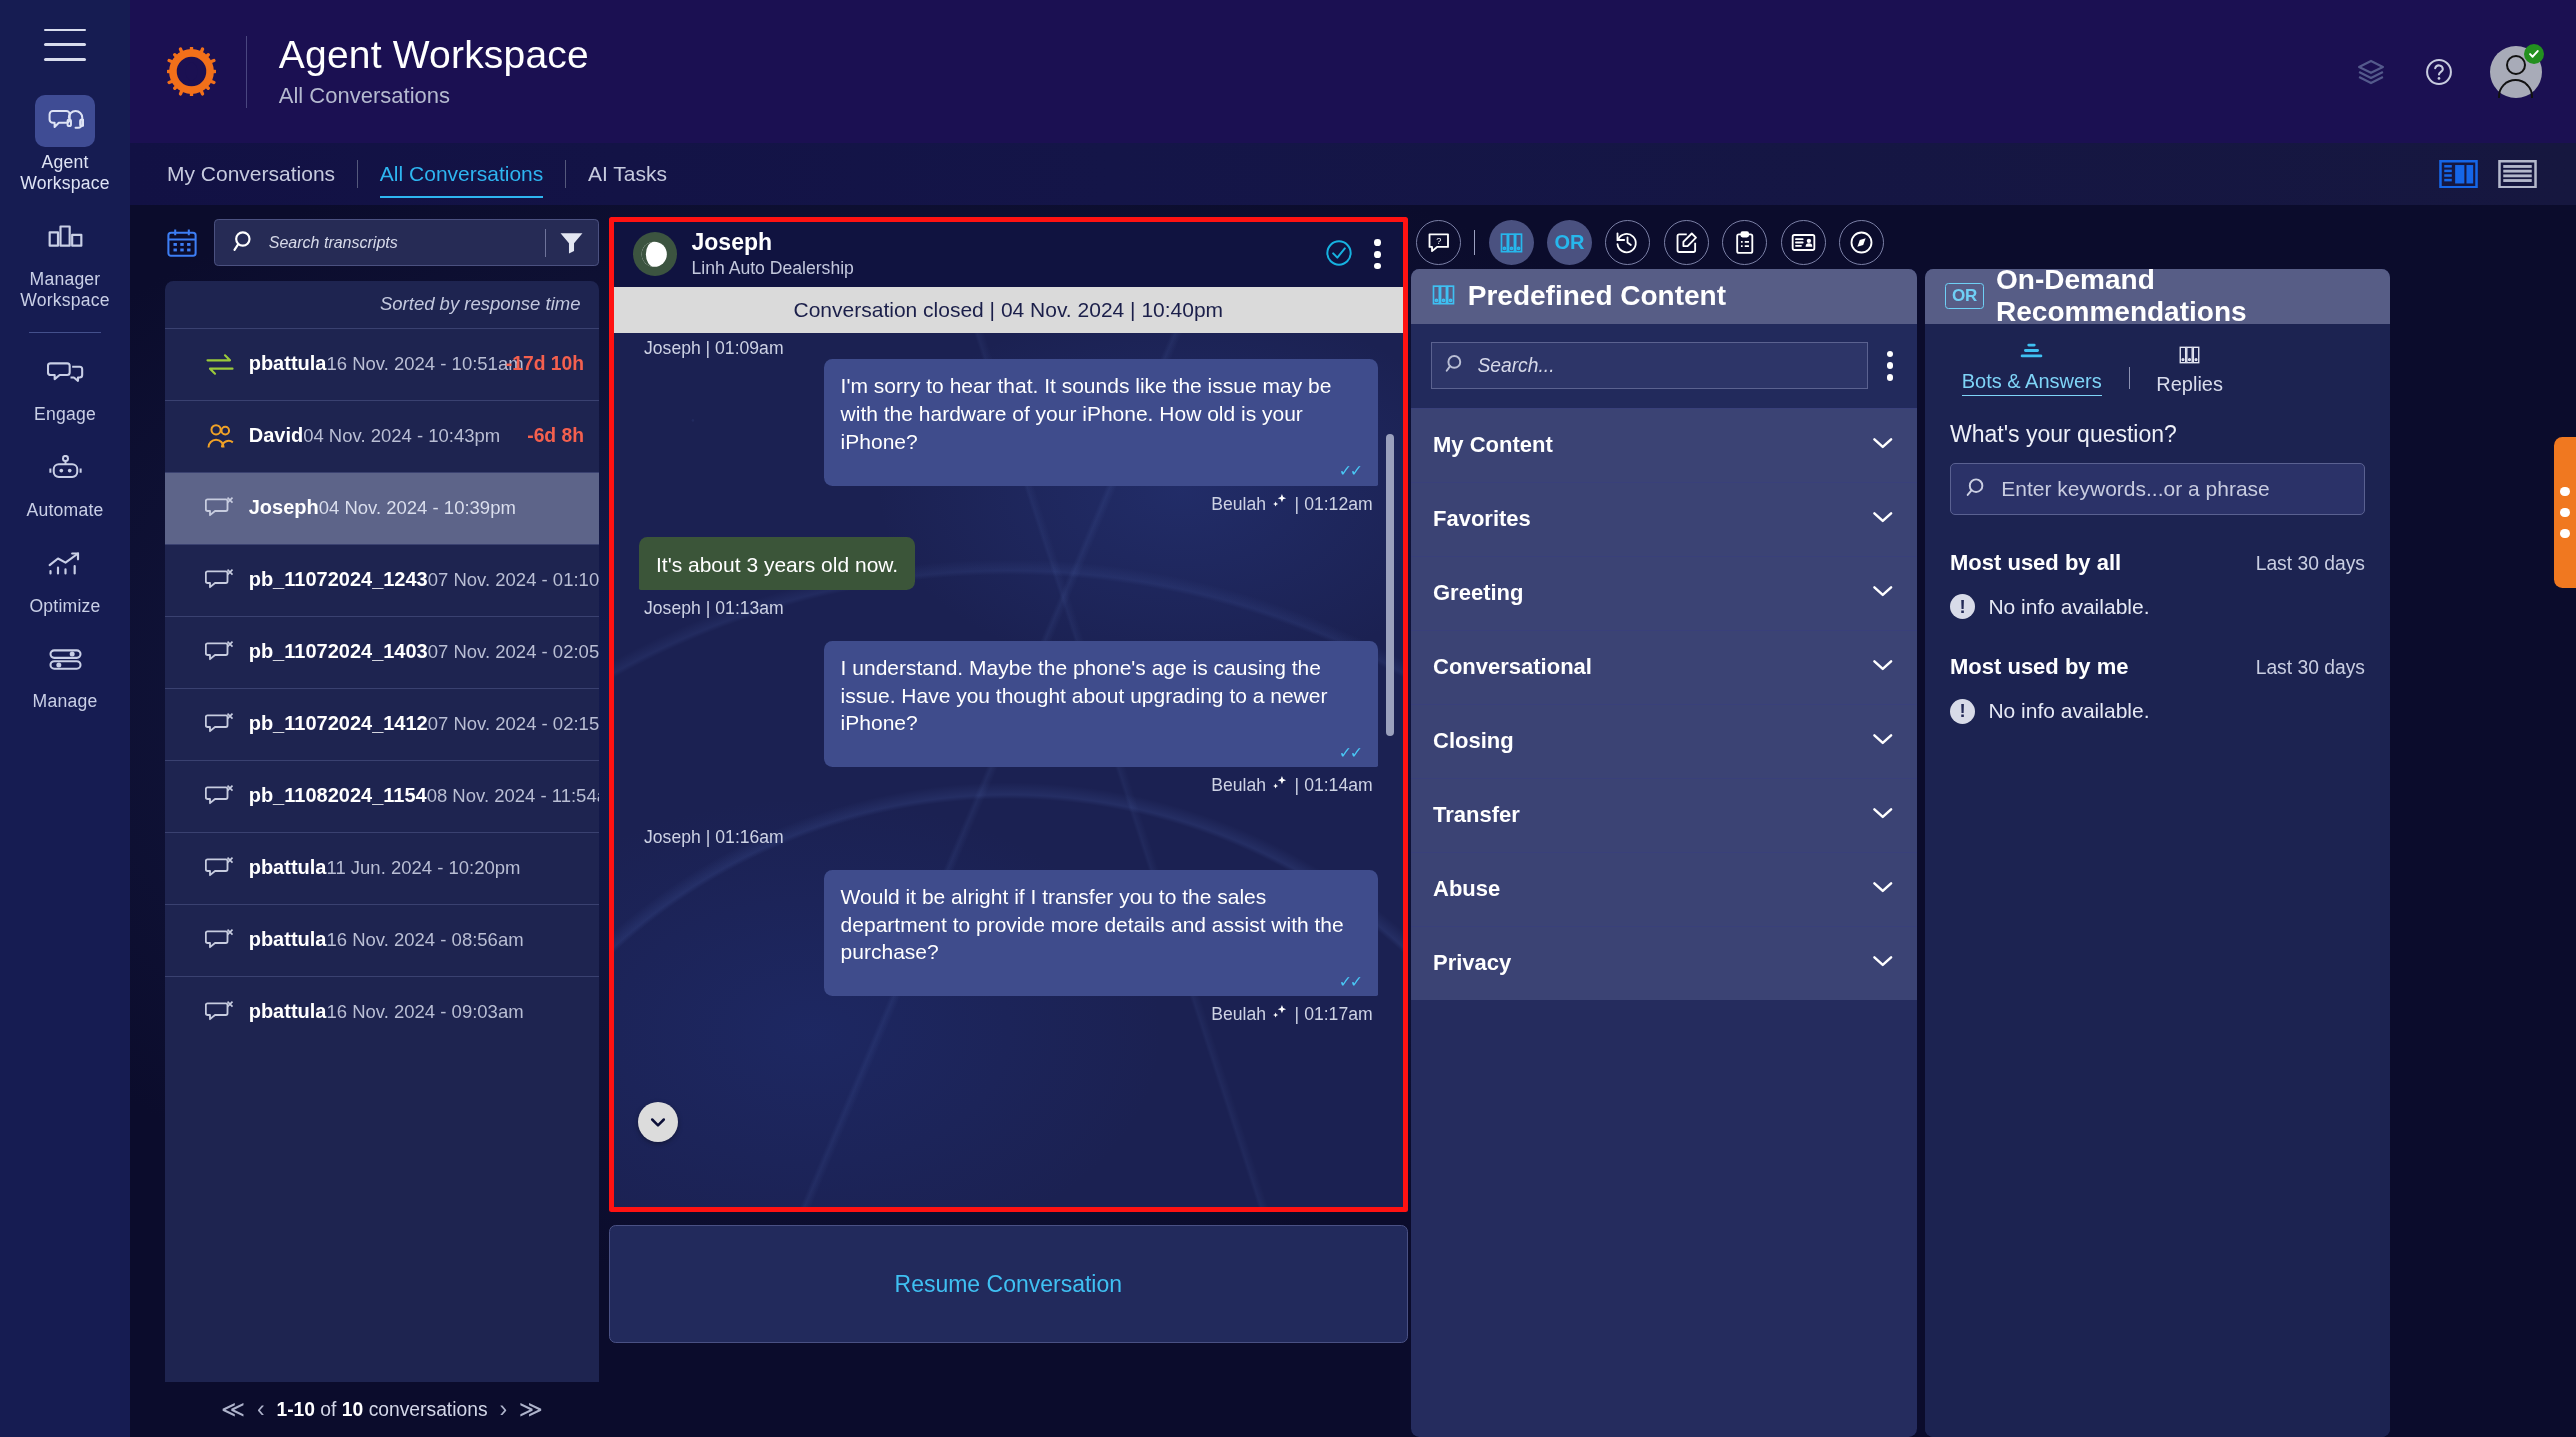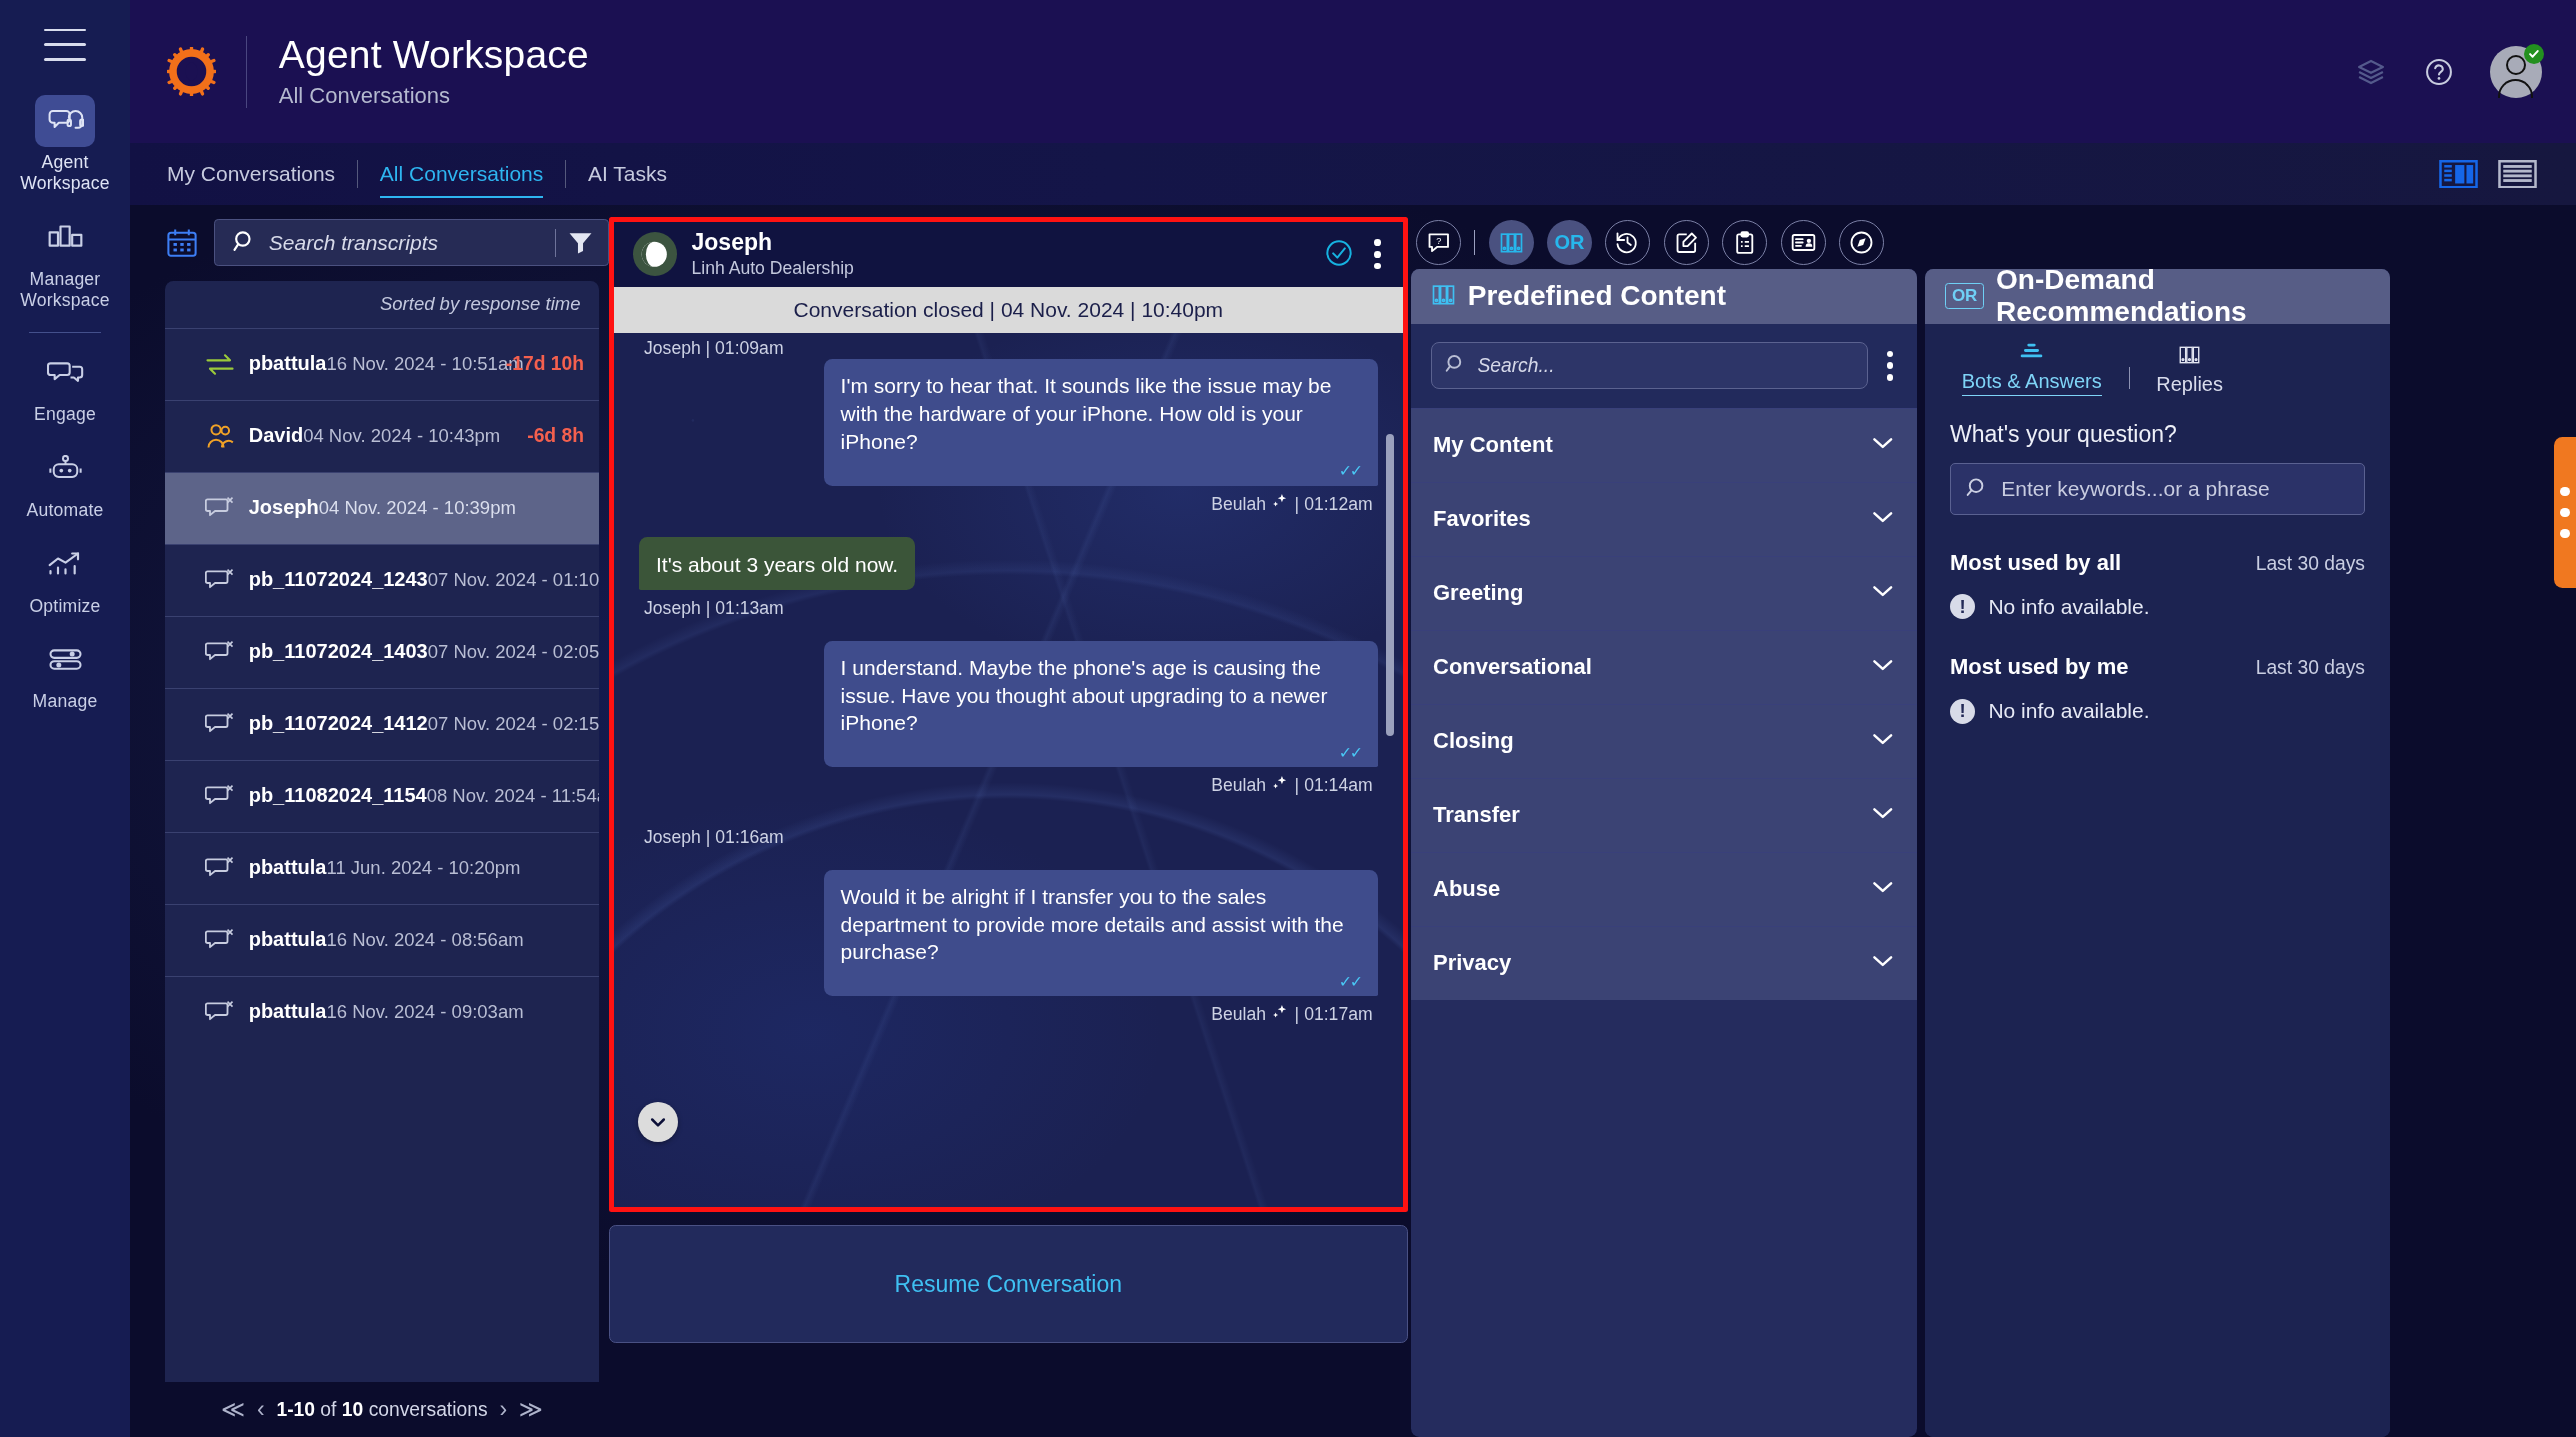--- a/index.html
+++ b/index.html
@@ -65,21 +65,21 @@
   
   .content { flex:1; display:flex; padding: 11.8px 0 0 0; min-height:0; position:relative;
     background: radial-gradient(1008px 588px at 30% 40%, #17205c 0%, #101338 60%, #0b0c2c 100%); }
 
   
   .convcol { width: 479px; flex:none; display:flex; flex-direction:column; padding: 0 10px 0 35px; min-height:0;}
   .searchrow { display:flex; align-items:center; gap:15px; height:52px; }
   .cal-icon { width:34px;height:34px; flex:none; cursor:pointer;}
   .searchbox { flex:1; height:47px; background:#262b55; border:0.8px solid #4b5180; border-radius:4.2px; display:flex; align-items:center; padding: 0 8.4px 0 17px;}
   .searchbox .si { flex:none; margin-right:11.8px;}
-  .searchbox input { flex:1; background:transparent; border:none; outline:none; color:#e3e6f2; font-size:21px; font-style:italic; font-family:"Liberation Sans",sans-serif;}
+  .searchbox input { flex:1; background:transparent; border:none; outline:none; color:#e3e6f2; font-size:16px; font-style:italic; font-family:"Liberation Sans",sans-serif;}
   .searchbox input::placeholder { color:#d7dae9; font-style:italic;}
   .sdiv { width:0.8px; height:28.5px; background:#6e739a; margin:0 11.8px;}
   .filter-ic { width:27px;height:27px;cursor:pointer; flex:none; margin-right:5px;}
 
   .convlist { margin-top: 11.8px; background:#1e2450; border-radius:8.4px 8.4px 0 0; flex:1; min-height:0; overflow:hidden; position:relative;}
   .sortline { height:47px; display:flex; align-items:center; justify-content:flex-end; padding-right: 18.5px;
      font-size:18.5px; color:#c3c8de; font-style:italic;}
   .conv-item { height:72px; border-top:0.8px solid #3a4170; display:flex; align-items:center; padding: 0 15px 0 33px; cursor:pointer; position:relative;}
   .conv-item.selected { background:#5d6489; }
   .conv-ic { width:44px; flex:none; display:flex; align-items:center; justify-content:center;}
@@ -143,21 +143,21 @@
   .resume-box { margin-top: 13.4px; height: 118px; background:#222a5c; border:0.8px solid #4a5184; border-radius:6.7px;
      display:flex; align-items:center; justify-content:center; cursor:pointer;}
   .resume-txt { color:#3fc0f2; font-size:23px; }
 
   
   .pdcol { width: 514px; flex:none; padding: 0 8.4px 0 0; display:flex; flex-direction:column; min-height:0;}
   .panel { background:#252c5e; border-radius:8.4px; display:flex; flex-direction:column; min-height:0; flex:1;}
   .panel-head { height: 55px; background:#575d86; border-radius:8.4px 8.4px 0 0; display:flex; align-items:center; padding: 0 20px; gap:11.8px; flex:none;}
   .panel-title { font-size:28px; color:#fff; font-weight:bold;}
   .pd-searchrow { display:flex; align-items:center; padding: 18.5px 20px 18.5px 20px; gap:15px; flex:none; background:#222a5c;}
-  .pd-search { flex:1; height:47px; background:#2d3568; border:0.8px solid #5b6290; border-radius:8px; display:flex; align-items:center; padding: 0 13.4px;}
+  .pd-search { flex:1; height:47px; background:#2d3568; border:0.8px solid #5b6290; border-radius:0; display:flex; align-items:center; padding: 0 13.4px;}
   .pd-search input { flex:1; background:transparent;border:none;outline:none;color:#e3e6f2;font-size:19.3px;font-style:italic;font-family:"Liberation Sans",sans-serif; margin-left:10px;}
   .pd-search input::placeholder{color:#d5d8e8;font-style:italic;}
   .cat { height: 74px; border-top:0.8px solid #39407a; display:flex; align-items:center; padding: 0 22px; cursor:pointer; background:#3b4374;}
   .cat-label { font-size:22px; color:#ffffff; font-weight:bold;}
   .chev { margin-left:auto; }
 
   
   .orcol { width: 514px; flex:none; padding-right: 49px; display:flex; flex-direction:column; min-height:0;}
   .or-badge { border:1.7px solid #6fd0f5; border-radius:3.4px; color:#6fd0f5; font-size:17px; font-weight:bold; padding: 1.7px 5.9px; line-height:1.2;}
   .or-body { padding: 18.5px 25px 0 25px; flex:1; min-height:0; background:#1c2351; border-radius:0 0 8.4px 8.4px;}

